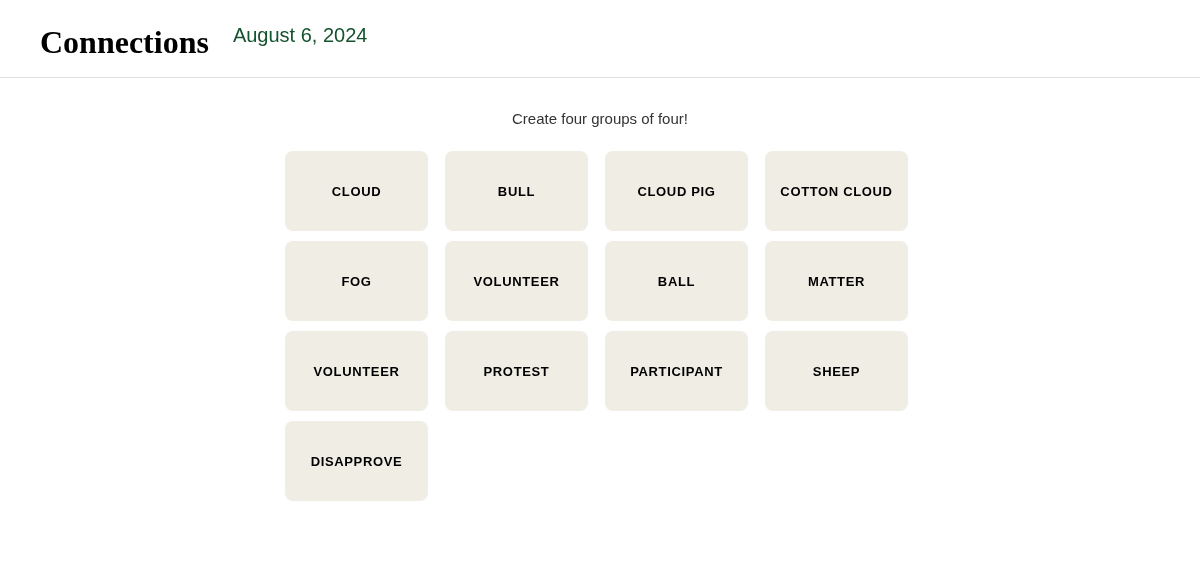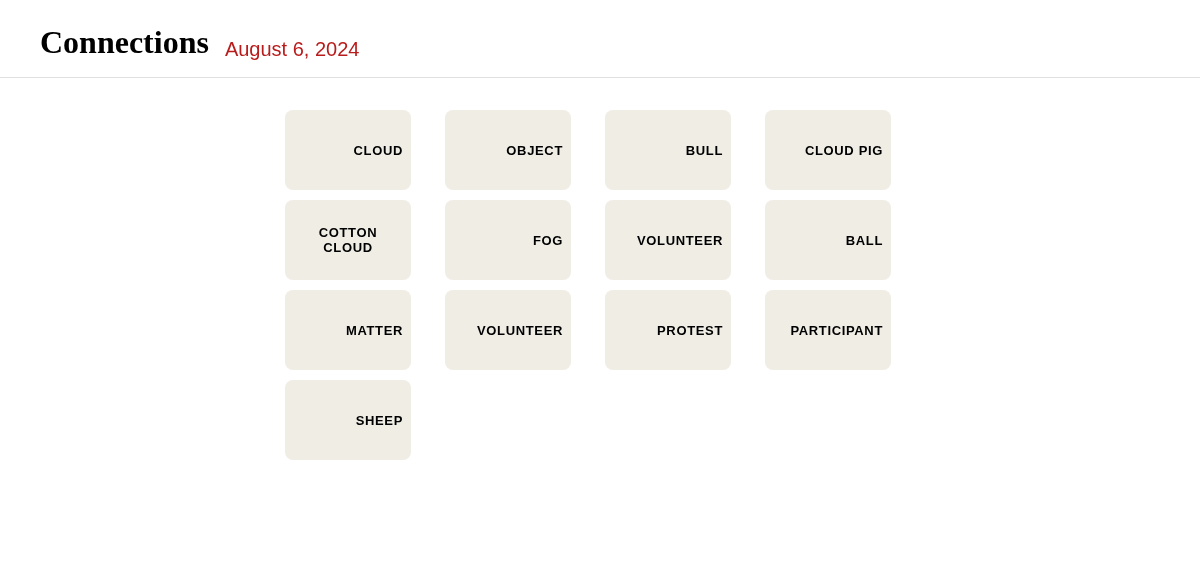--- a/index.html
+++ b/index.html
@@ -13,35 +13,35 @@
       background-color: #ffffff;
       color: #000000;
       width: 1200px;
       min-height: 572px;
     }
 
     .header {
       padding: 24px 40px 16px 40px;
       border-bottom: 1px solid #e0e0e0;
       display: flex;
-      align-items: flex-end;
-      gap: 16px;
+      align-items: flex-start;
+      gap: 24px;
     }
 
     .header-title {
       font-size: 32px;
       font-weight: 900;
       font-family: 'Times New Roman', Times, serif;
     }
 
     .header-date {
       font-size: 20px;
       font-weight: 400;
       font-family: Arial, sans-serif;
-      color: #b91c1c;
+      color: #14532d;
     }
 
     .main-content {
       display: flex;
       flex-direction: column;
       align-items: center;
       padding: 32px 20px;
     }
 
     .subtitle {
@@ -53,25 +53,25 @@
 
     .grid {
       display: grid;
       grid-template-columns: repeat(4, 150px);
       gap: 10px;
     }
 
     .tile {
       background-color: #efede4;
       border-radius: 8px;
-      width: 126px;
+      width: 143px;
       height: 80px;
       display: flex;
       align-items: center;
-      justify-content: flex-end;
+      justify-content: center;
       cursor: pointer;
       user-select: none;
       transition: background-color 0.15s;
     }
 
     .tile-label {
       font-size: 13px;
       font-weight: 800;
       font-family: Arial, sans-serif;
       letter-spacing: 0.05em;
@@ -82,26 +82,24 @@
   </style>
 </head>
 <body>
 
 <div class="header">
   <span class="header-title">Connections</span>
   <span class="header-date">August 6, 2024</span>
 </div>
 
 <div class="main-content">
+  <p class="subtitle">Create four groups of four!</p>
   <div class="grid" id="tile-grid">
   <div class="tile">
         <span class="tile-label">CLOUD</span>
-      </div>
-      <div class="tile">
-        <span class="tile-label">OBJECT</span>
       </div>
       <div class="tile">
         <span class="tile-label">BULL</span>
       </div>
       <div class="tile">
         <span class="tile-label">CLOUD PIG</span>
       </div>
       <div class="tile">
         <span class="tile-label">COTTON CLOUD</span>
       </div>
@@ -122,14 +120,17 @@
       </div>
       <div class="tile">
         <span class="tile-label">PROTEST</span>
       </div>
       <div class="tile">
         <span class="tile-label">PARTICIPANT</span>
       </div>
       <div class="tile">
         <span class="tile-label">SHEEP</span>
       </div>
+      <div class="tile">
+        <span class="tile-label">DISAPPROVE</span>
+      </div>
     </div>
 </div>
 
 </body></html>

